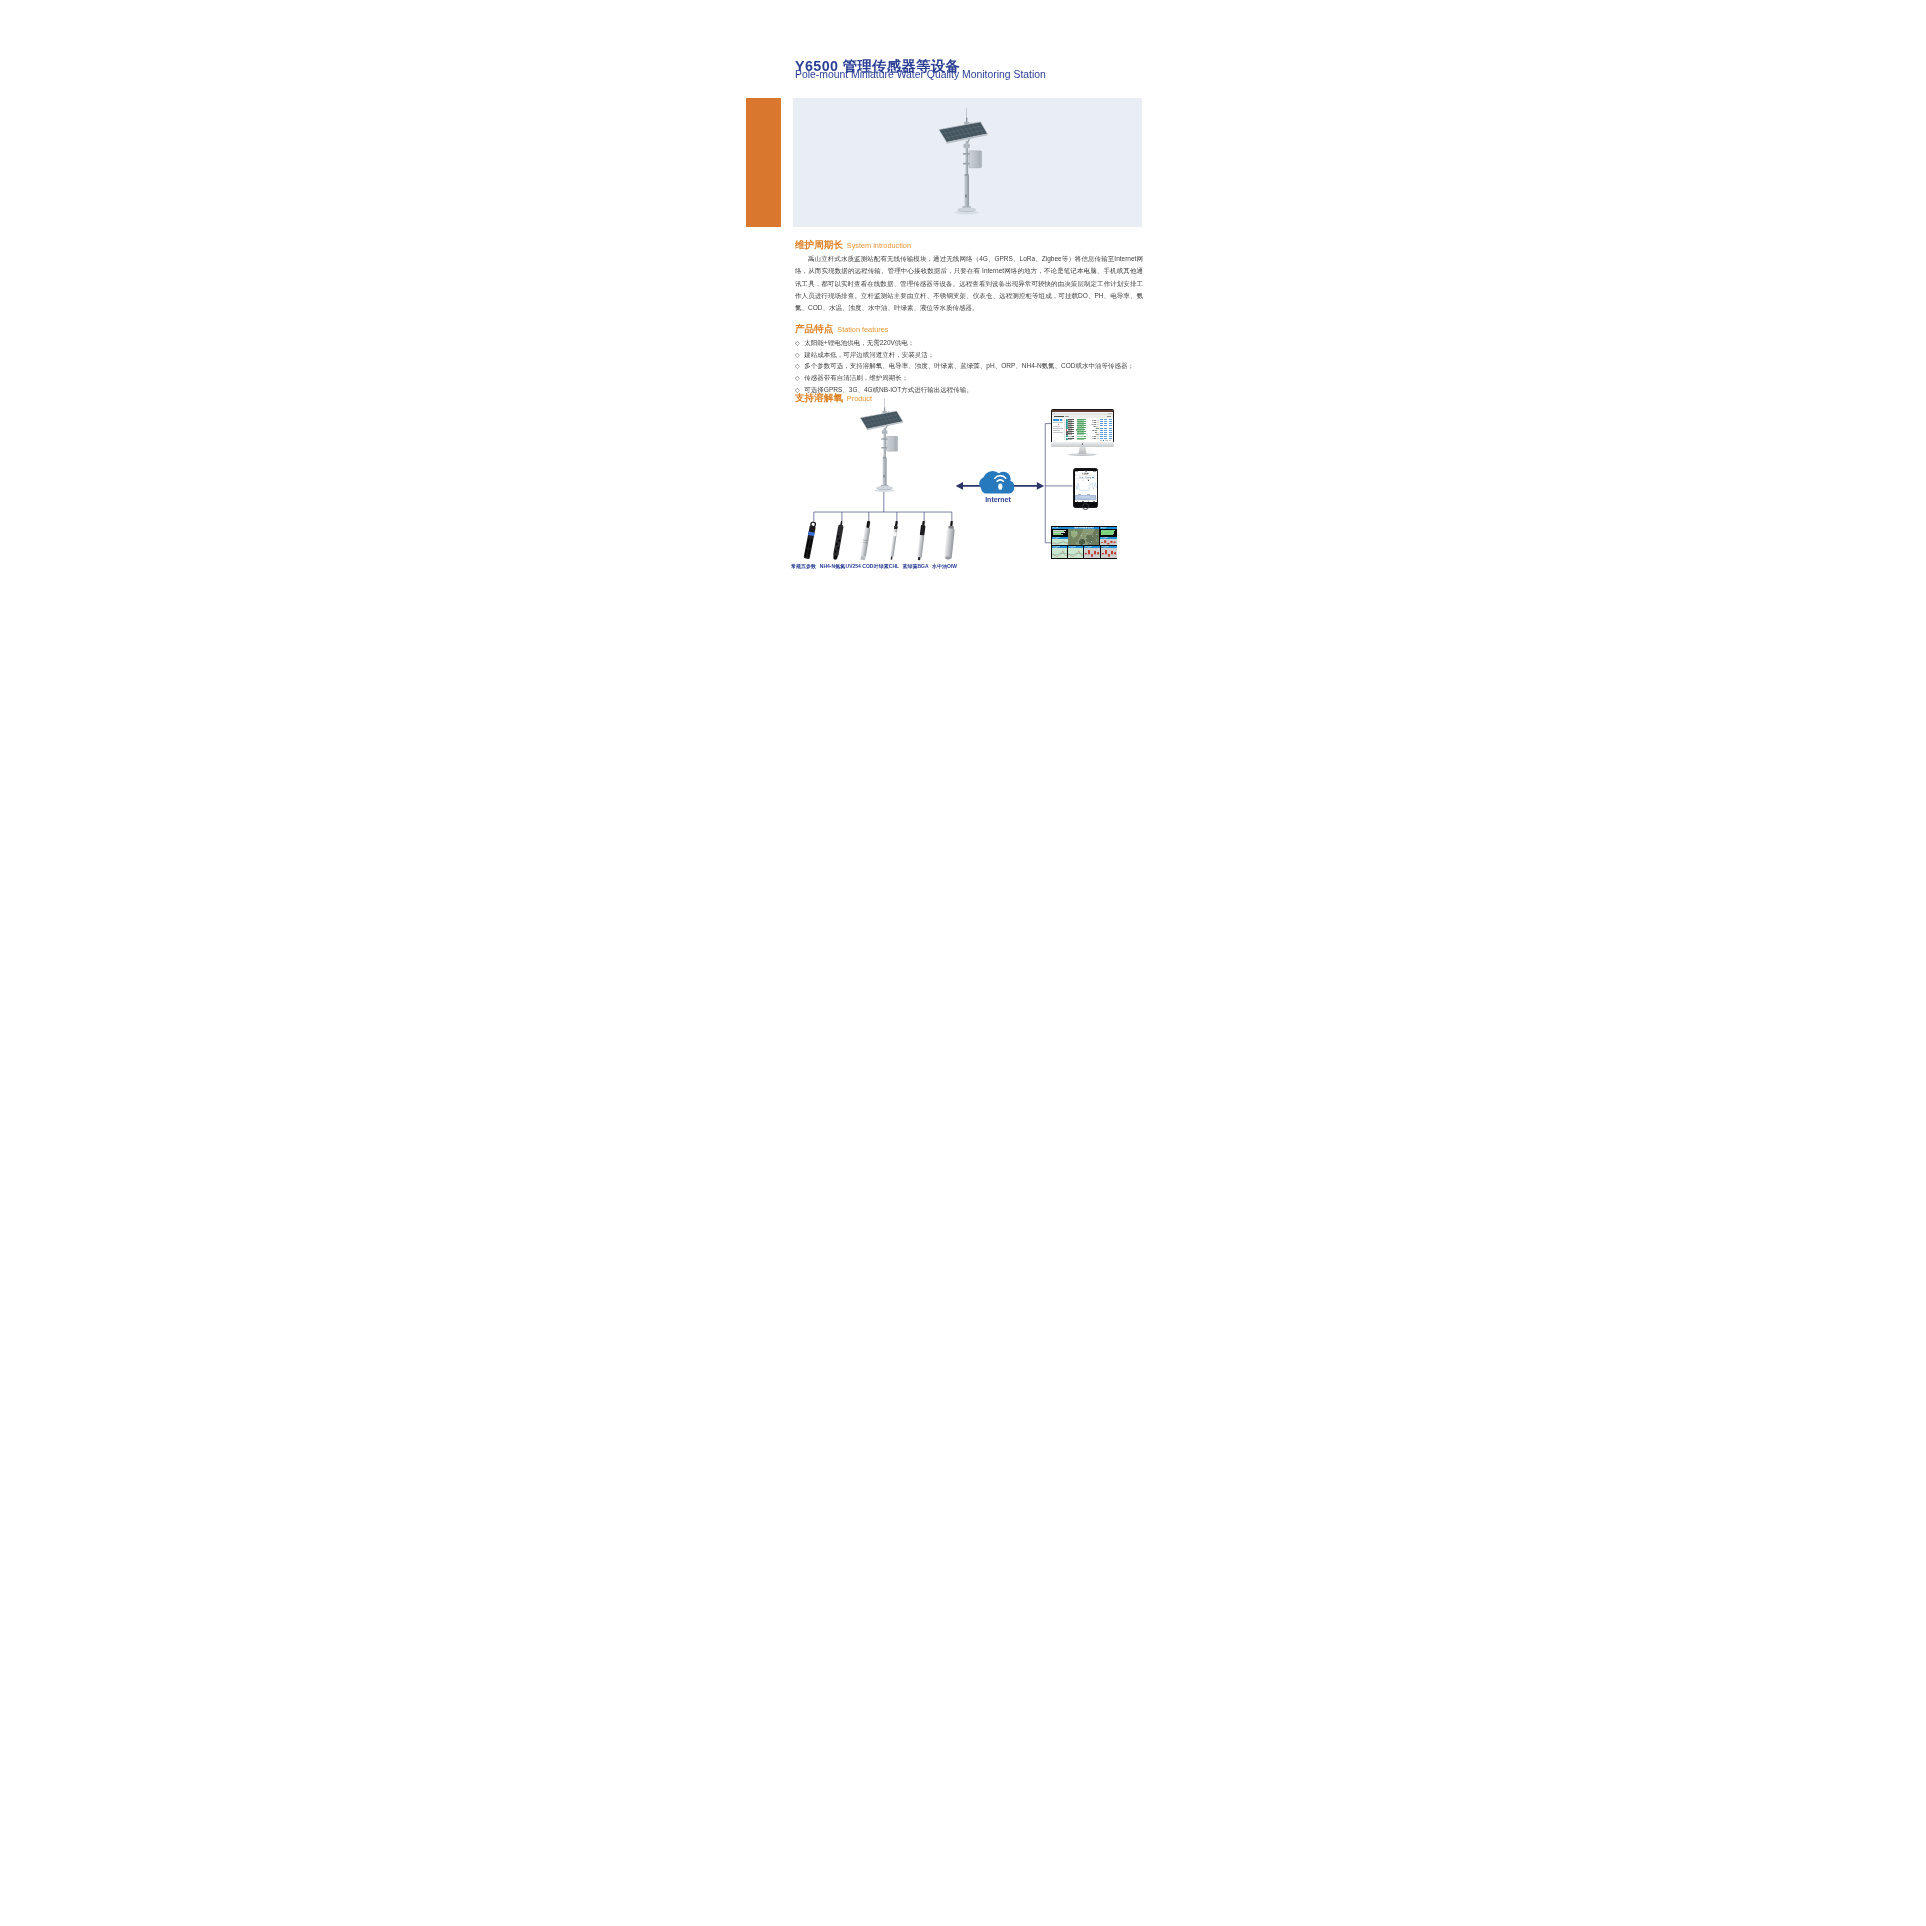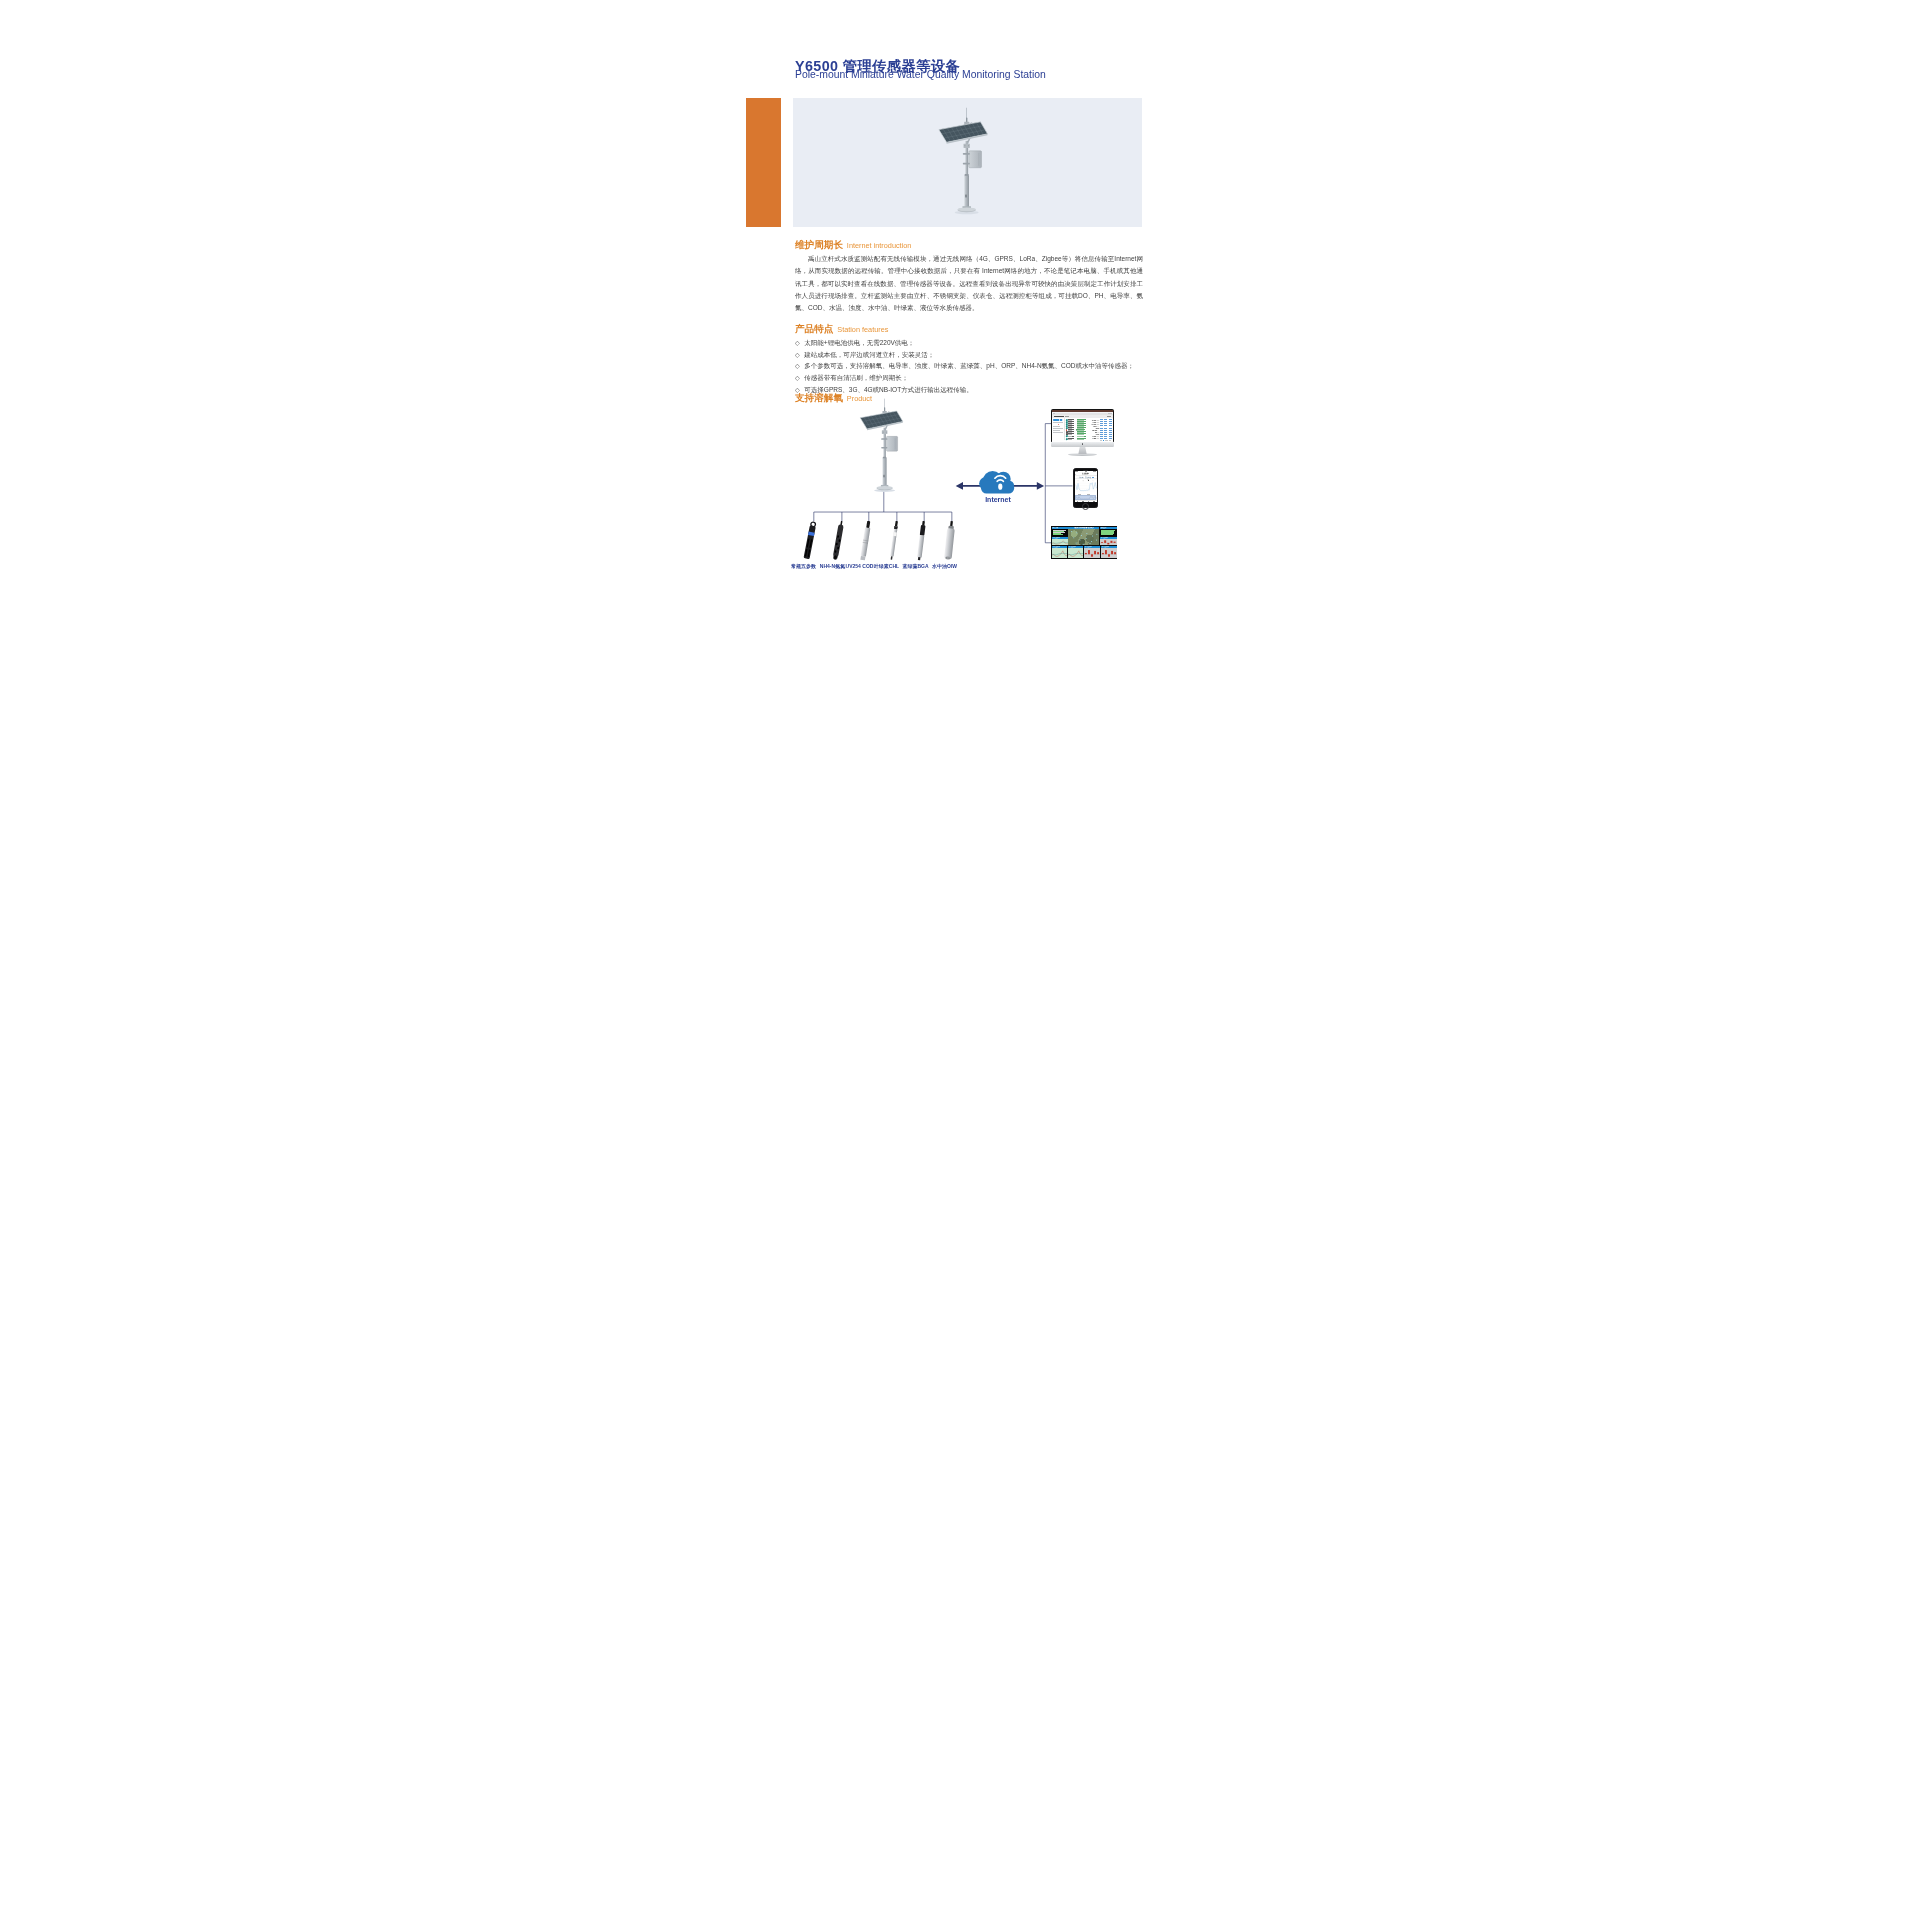--- a/index.html
+++ b/index.html
@@ -230,21 +230,21 @@
   <h2 class="abs title-en" style="margin:0;">Pole-mount Miniature Water Quality Monitoring Station</h2>
 
   <div class="abs orange-block"></div>
   <div class="abs hero">
     <svg class="abs" style="left:143px;top:3.9px;" width="60" height="123" viewBox="0 0 170 320">
         <use href="#pole-graphic"></use>
       </svg>
   </div>
 
   <div class="abs sec-head" style="left:49px;top:239px;">
-    <span class="cn">维护周期长</span><span class="en">Internet introduction</span>
+    <span class="cn">维护周期长</span><span class="en">System introduction</span>
   </div>
   <p class="abs para" style="margin:0;">禹山立杆式水质监测站配有无线传输模块，通过无线网络（4G、GPRS、LoRa、Zigbee等）将信息传输至Internet网络，从而实现数据的远程传输。管理中心接收数据后，只要在有 Internet网络的地方，不论是笔记本电脑、手机或其他通讯工具，都可以实时查看在线数据、管理传感器等设备。远程查看到设备出现异常可较快的由决策层制定工作计划安排工作人员进行现场排查。立杆监测站主要由立杆、不锈钢支架、仪表仓、远程测控柜等组成，可挂载DO、PH、电导率、氨氮、COD、水温、浊度、水中油、叶绿素、液位等水质传感器。</p>
 
   <div class="abs sec-head" style="left:49px;top:323px;">
     <span class="cn">产品特点</span><span class="en">Station features</span>
   </div>
   <ul class="abs feat-list">
       <li><span class="dia">◇</span><span>太阳能+锂电池供电，无需220V供电；</span></li>
       <li><span class="dia">◇</span><span>建站成本低，可岸边或河道立杆，安装灵活；</span></li>
       <li><span class="dia">◇</span><span>多个参数可选，支持溶解氧、电导率、浊度、叶绿素、蓝绿藻、pH、ORP、NH4-N氨氮、COD或水中油等传感器；</span></li>

